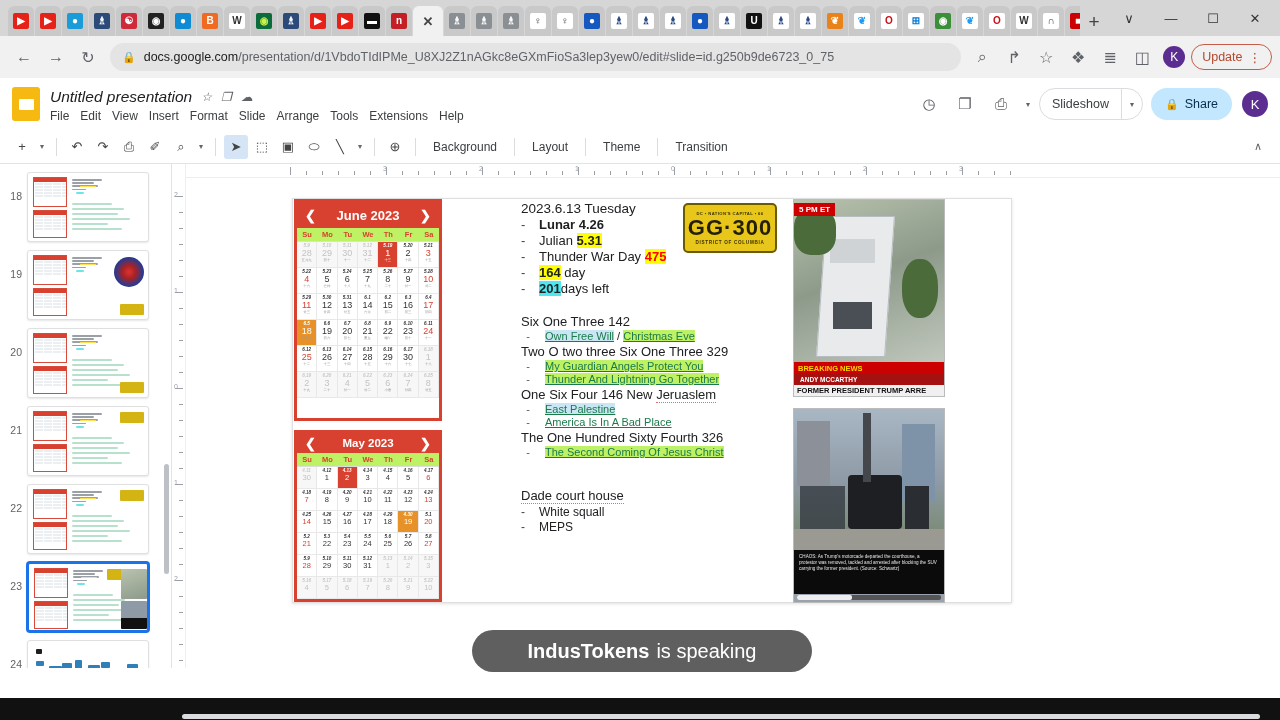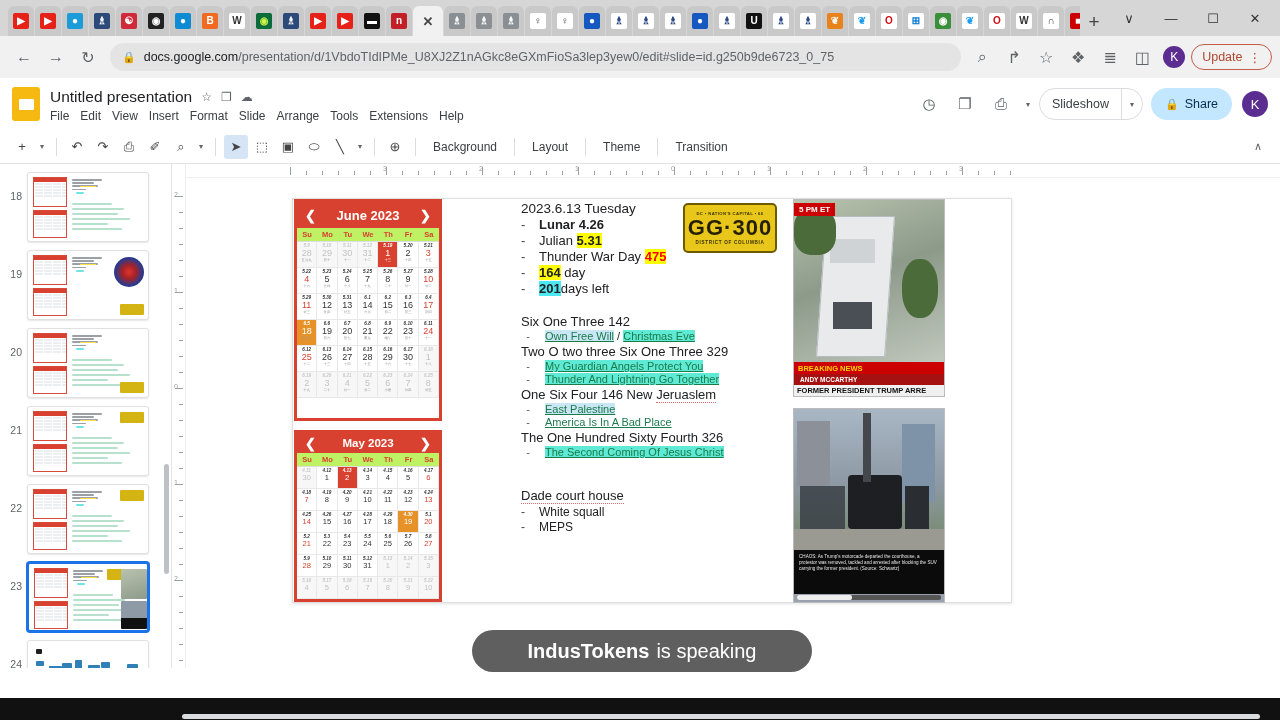--- a/index.html
+++ b/index.html
@@ -71,21 +71,21 @@
   .gs-app { position: absolute; left: 0; top: 78px; width: 1280px; height: 620px; background: #fff; }
   .gs-header { height: 52px; display: flex; align-items: center; padding: 0 12px; }
   .gs-logo {
     width: 28px; height: 34px; background: #f5b912; border-radius: 3px; position: relative;
     display: flex; align-items: center; justify-content: center; flex: 0 0 auto;
   }
   .gs-logo::after {
     content: ""; width: 15px; height: 11px; background: #fff; border-radius: 1px;
   }
   .gs-titlewrap { margin-left: 10px; display: flex; flex-direction: column; justify-content: center; }
-  .gs-titlerow { display: flex; align-items: center; gap: 9px; height: 22px; }
+  .gs-titlerow { display: flex; align-items: center; gap: 9px; height: 22px; font-style: italic; }
   .gs-title { font-size: 15.5px; color: #202124; }
   .gs-ticon { font-size: 12px; color: #5f6368; }
   .gs-menubar { display: flex; gap: 11px; font-size: 12px; color: #3c4043; margin-top: 1px; }
   .gs-menubar span { cursor: default; }
   .gs-headright { margin-left: auto; display: flex; align-items: center; gap: 4px; }
   .hicon { width: 32px; height: 32px; display: flex; align-items: center; justify-content: center;
     color: #5f6368; font-size: 15px; }
   .slideshow-btn {
     display: flex; align-items: center; height: 32px; border: 1px solid #dadce0; border-radius: 16px;
     font-size: 12.5px; color: #3c4043; overflow: hidden;
@@ -211,21 +211,21 @@
     display: flex; flex-direction: column; align-items: center; justify-content: center;
   }
   .plate .top { font-size: 4.2px; letter-spacing: .4px; color: #3a3100; font-weight: bold; }
   .plate .mid { font-size: 22px; font-weight: bold; color: #241f00; line-height: 24px; letter-spacing: 1px; }
   .plate .bot { font-size: 4.6px; letter-spacing: .7px; color: #3a3100; font-weight: bold; }
 
   .sec { font-size: 13px; color: #202124; margin-top: 2px; }
   .sub-item { display: flex; align-items: baseline; gap: 10px; font-size: 11px; margin-top: 1px; }
   .sub-item .dash { color: #555; width: 14px; text-align: center; }
   .lnk { color: #1c7a4a; text-decoration: underline; }
-  .hl-green { background: #5eead4; }
+  .hl-green { background: #bef264; }
   .hl-blue { background: #c9e6f5; }
   .spell { border-bottom: 1.5px dotted #e06c6c; }
 
   .newsimg {
     position: absolute; border: 1px solid #bbb; overflow: hidden; background: #9aa3ad;
   }
   .news1 { left: 500px; top: 0px; width: 152px; height: 198px; }
   .news2 { left: 500px; top: 209px; width: 152px; height: 195px; }
 
   .toast {

